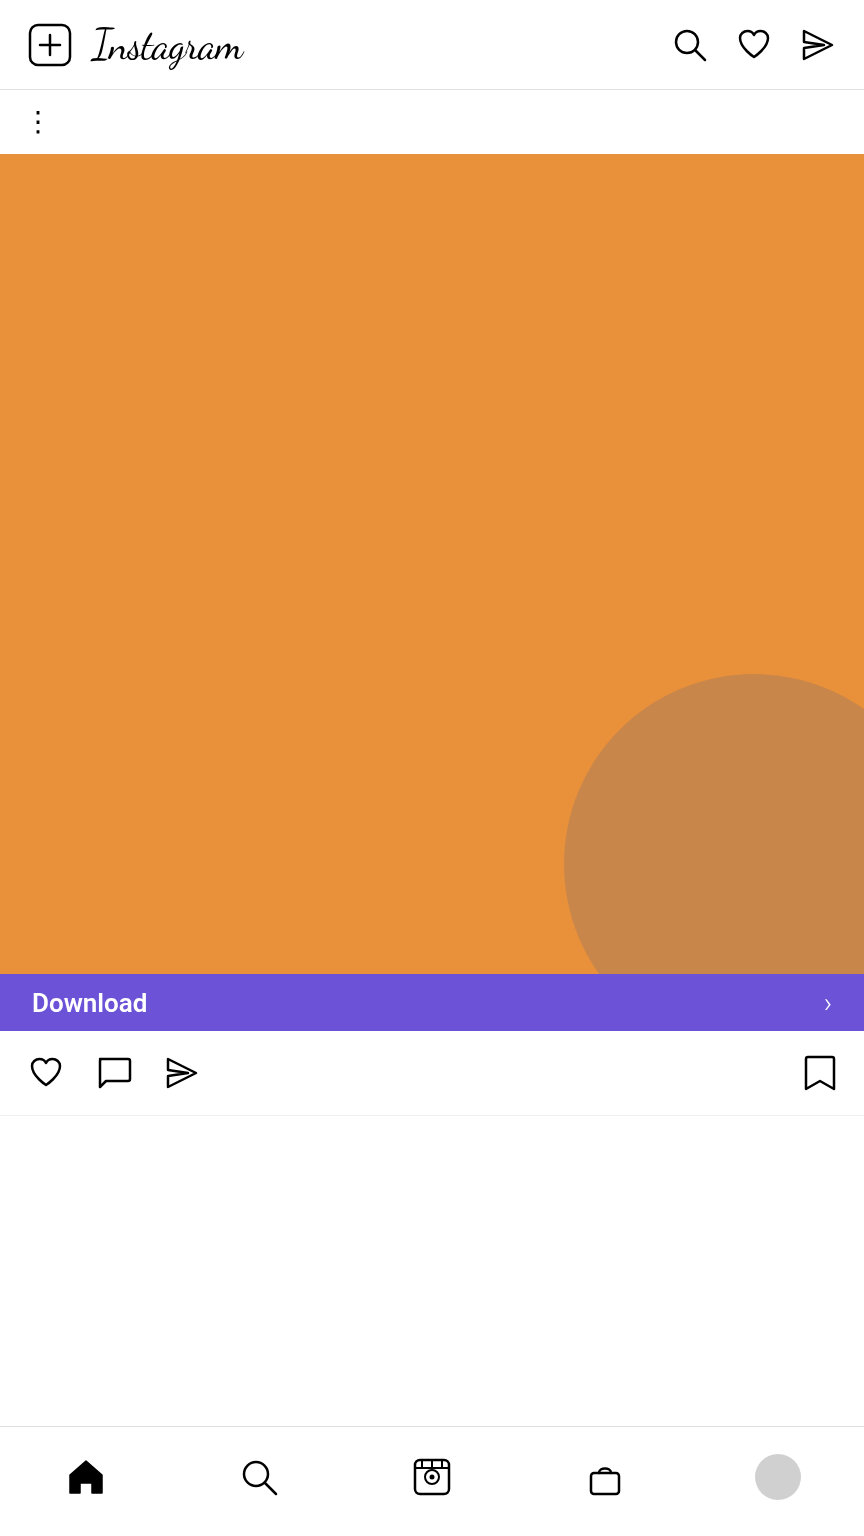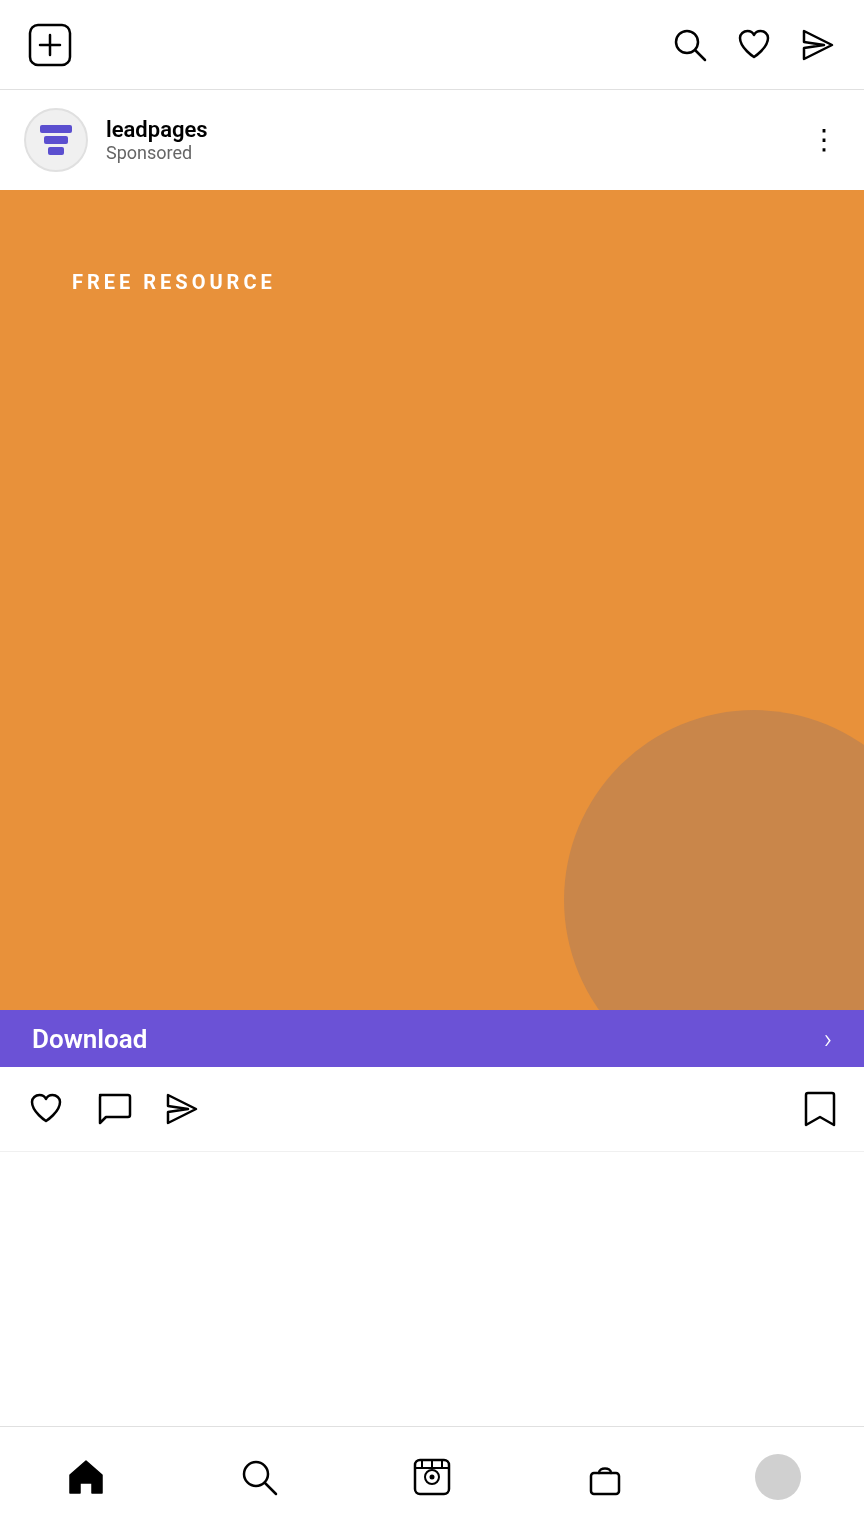--- a/index.html
+++ b/index.html
@@ -276,59 +276,46 @@
 <body>
 
 <nav class="top-nav">
   <div class="nav-left">
 
     <svg class="nav-new-post-icon" viewBox="0 0 44 44" fill="none" xmlns="http://www.w3.org/2000/svg">
       <rect x="2" y="2" width="40" height="40" rx="8" stroke="#000" stroke-width="2.5" fill="none"></rect>
       <line x1="22" y1="12" x2="22" y2="32" stroke="#000" stroke-width="2.5" stroke-linecap="round"></line>
       <line x1="12" y1="22" x2="32" y2="22" stroke="#000" stroke-width="2.5" stroke-linecap="round"></line>
     </svg>
+    <span class="nav-logo">Instagram</span>
   </div>
   <div class="nav-right">
 
     <svg class="nav-icon" viewBox="0 0 36 36" fill="none" xmlns="http://www.w3.org/2000/svg">
       <circle cx="15" cy="15" r="11" stroke="#000" stroke-width="2.5" fill="none"></circle>
       <line x1="23.5" y1="23.5" x2="33" y2="33" stroke="#000" stroke-width="2.5" stroke-linecap="round"></line>
     </svg>
 
     <svg class="nav-icon" viewBox="0 0 36 36" fill="none" xmlns="http://www.w3.org/2000/svg">
       <path d="M18 30 C18 30 4 21 4 11 C4 7 7.5 4 11.5 4 C14.5 4 17 5.8 18 8 C19 5.8 21.5 4 24.5 4 C28.5 4 32 7 32 11 C32 21 18 30 18 30Z" stroke="#000" stroke-width="2.5" fill="none" stroke-linejoin="round"></path>
     </svg>
 
     <svg class="nav-icon" viewBox="0 0 36 36" fill="none" xmlns="http://www.w3.org/2000/svg">
       <path d="M4 32 L32 18 L4 4 L4 15 L24 18 L4 21 Z" stroke="#000" stroke-width="2.5" fill="none" stroke-linejoin="round" stroke-linecap="round"></path>
     </svg>
   </div>
 </nav>
 
 <div class="post-header">
-  <div class="post-user">
-    <div class="avatar">
-      <div class="avatar-layers">
-        <div class="layer layer-1"></div>
-        <div class="layer layer-2"></div>
-        <div class="layer layer-3"></div>
-      </div>
-    </div>
-    <div class="post-user-info">
-      <span class="username">leadpages</span>
-      <span class="sponsored">Sponsored</span>
-    </div>
-  </div>
   <span class="more-options">⋮</span>
 </div>
 
 <div class="ad-image">
   <div class="decorative-circle"></div>
   <div class="ad-content">
-    <span class="free-resource-label">FREE RESOURCE</span>
   </div>
 </div>
 
 <div class="download-bar">
   <span class="download-label">Download</span>
   <span class="download-chevron">›</span>
 </div>
 
 <div class="post-actions">
   <div class="actions-left">

